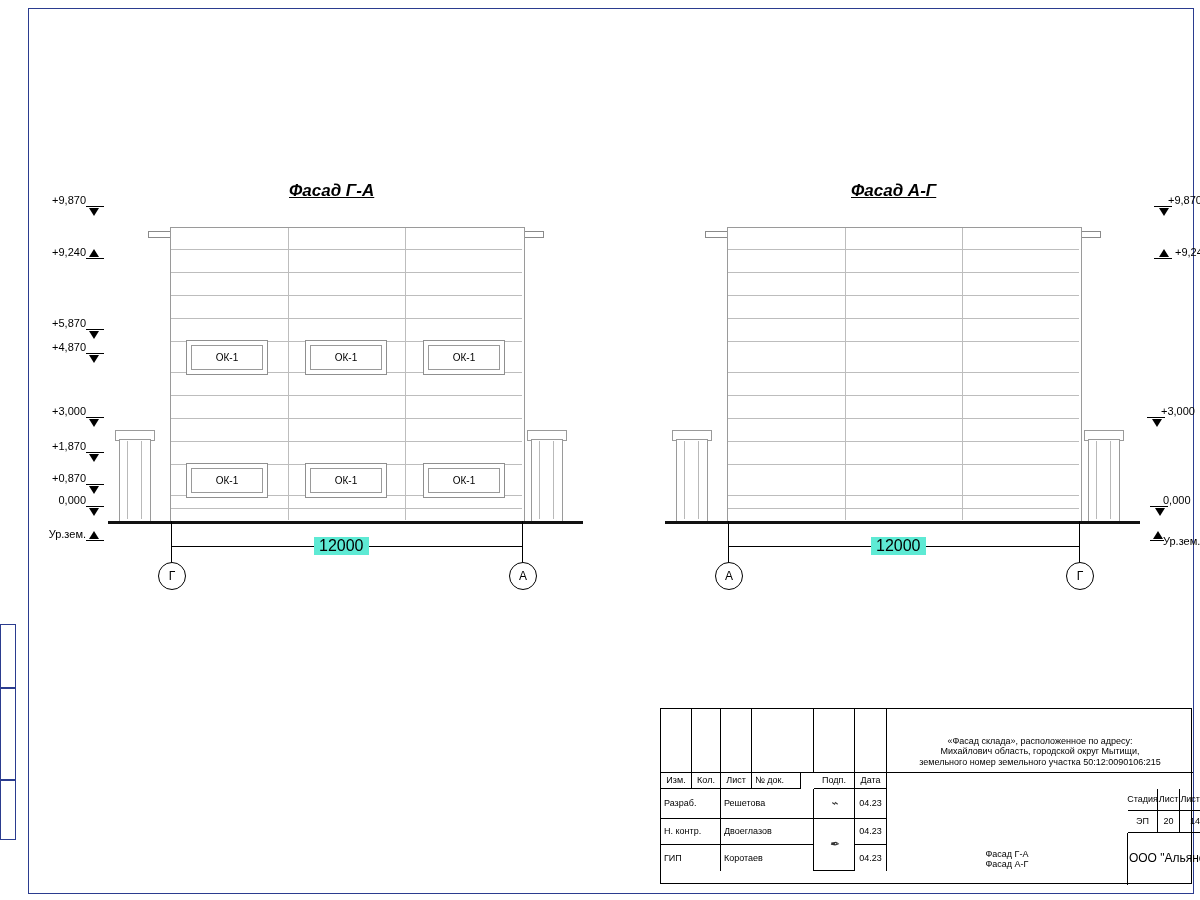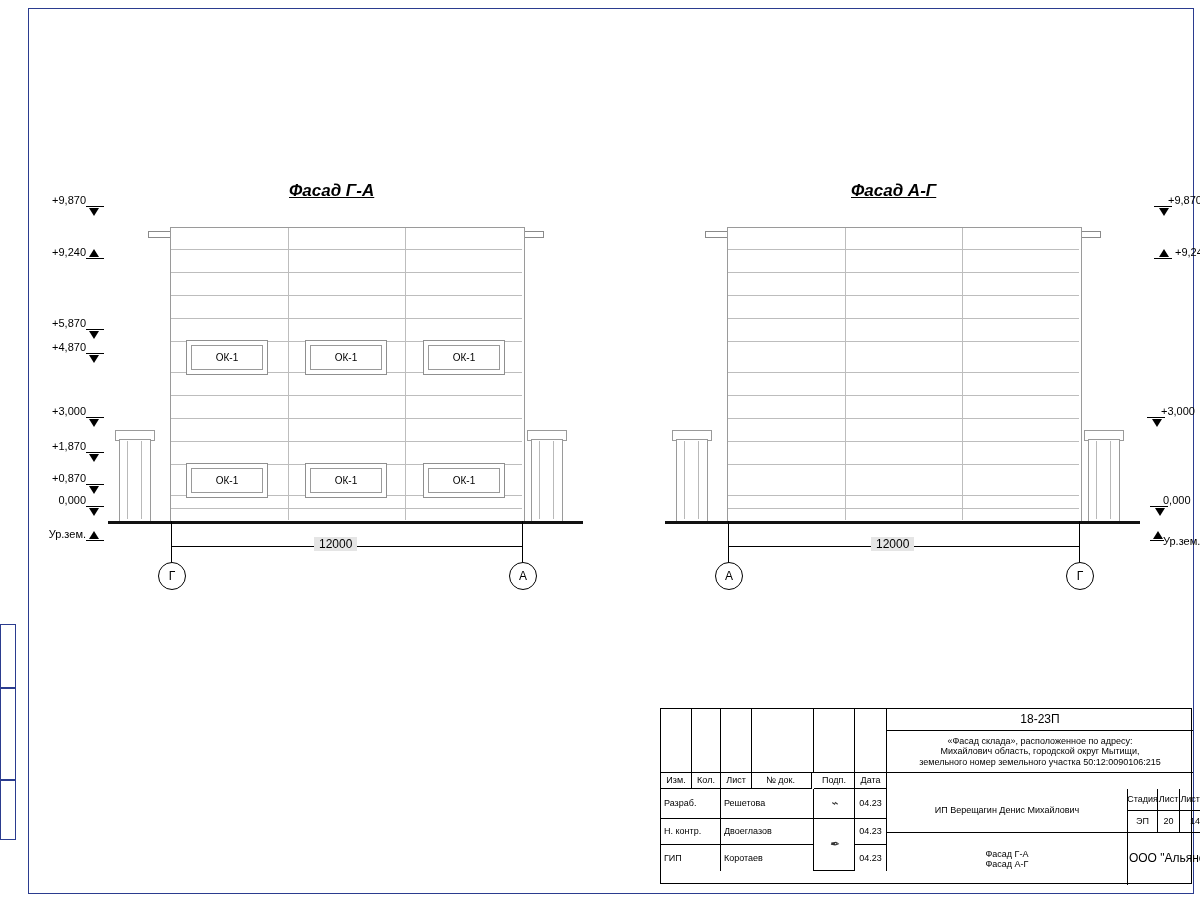--- a/index.html
+++ b/index.html
@@ -38,21 +38,21 @@
   .arrow-down{position:absolute;width:10px;height:9px;}
   .arrow-down:before{content:"";position:absolute;left:0;top:0;border-left:5px solid transparent;border-right:5px solid transparent;border-top:8px solid #000;}
   .arrow-up{position:absolute;width:10px;height:9px;}
   .arrow-up:before{content:"";position:absolute;left:0;top:0;border-left:5px solid transparent;border-right:5px solid transparent;border-bottom:8px solid #000;}
 
   
   .axis{position:absolute;width:26px;height:26px;border:1px solid #000;border-radius:50%;display:flex;align-items:center;justify-content:center;font-size:12px;background:#fff;}
 
   .dimline{position:absolute;height:1px;background:#000;}
   .dimtick{position:absolute;width:1px;height:9px;background:#000;}
-  .dimtext{position:absolute;font-size:12px;background:#e5e5e5;padding:0 5px;}
+  .dimtext{position:absolute;font-size:16px;background:#5eead4;padding:0 5px;}
 
   
   .stamp{position:absolute;border:1px solid #000;box-sizing:border-box;}
   .cell{position:absolute;box-sizing:border-box;border-right:1px solid #000;border-bottom:1px solid #000;
         display:flex;align-items:center;justify-content:center;font-size:9px;text-align:center;line-height:1.15;}
   .cell.l{justify-content:flex-start;padding-left:3px;}
   .big{font-size:12px;}
   .sig{font-style:italic;font-size:12px;color:#333;}
 
   .leftstub{position:absolute;left:0;border:1px solid #2b3c8f;box-sizing:border-box;}
@@ -250,40 +250,38 @@
 
   <div class="stamp" style="left:660px;top:708px;width:532px;height:176px;">
 
     <div class="cell" style="left:0;top:0;width:31px;height:64px;"></div>
     <div class="cell" style="left:31px;top:0;width:29px;height:64px;"></div>
     <div class="cell" style="left:60px;top:0;width:31px;height:64px;"></div>
     <div class="cell" style="left:91px;top:0;width:62px;height:64px;"></div>
     <div class="cell" style="left:153px;top:0;width:41px;height:64px;"></div>
     <div class="cell" style="left:194px;top:0;width:32px;height:64px;"></div>
 
-    <div class="cell big" style="left:226px;top:0;width:306px;height:22px;border-right:0;">18-23П</div>
     <div class="cell" style="left:226px;top:22px;width:306px;height:42px;border-right:0;flex-direction:column;">
       <div>«Фасад склада», расположенное по адресу:</div>
       <div>Михайлович область, городской округ Мытищи,</div>
       <div>земельного номер земельного участка 50:12:0090106:215</div>
     </div>
 
     <div class="cell" style="left:0;top:64px;width:31px;height:16px;">Изм.</div>
     <div class="cell" style="left:31px;top:64px;width:29px;height:16px;">Кол.</div>
     <div class="cell" style="left:60px;top:64px;width:31px;height:16px;">Лист</div>
-    <div class="cell" style="left:89px;top:64px;width:62px;height:16px;">№ док.</div>
+    <div class="cell" style="left:78px;top:64px;width:62px;height:16px;">№ док.</div>
     <div class="cell" style="left:153px;top:64px;width:41px;height:16px;">Подп.</div>
     <div class="cell" style="left:194px;top:64px;width:32px;height:16px;">Дата</div>
     <div class="cell" style="left:226px;top:64px;width:306px;height:16px;border-right:0;border-bottom:0;"></div>
 
     <div class="cell l" style="left:0;top:80px;width:60px;height:30px;">Разраб.</div>
     <div class="cell l" style="left:60px;top:80px;width:93px;height:30px;">Решетова</div>
     <div class="cell sig" style="left:153px;top:80px;width:41px;height:30px;">⌁</div>
     <div class="cell" style="left:194px;top:80px;width:32px;height:30px;">04.23</div>
-    <div class="cell" style="left:226px;top:80px;width:241px;height:44px;">ИП Верещагин Денис Михайлович</div>
 
     <div class="cell" style="left:467px;top:80px;width:30px;height:22px;">Стадия</div>
     <div class="cell" style="left:497px;top:80px;width:22px;height:22px;">Лист</div>
     <div class="cell" style="left:519px;top:80px;width:30px;height:22px;border-right:0;">Листов</div>
     <div class="cell" style="left:467px;top:102px;width:30px;height:22px;">ЭП</div>
     <div class="cell" style="left:497px;top:102px;width:22px;height:22px;">20</div>
     <div class="cell" style="left:519px;top:102px;width:30px;height:22px;border-right:0;">14</div>
 
     <div class="cell l" style="left:0;top:110px;width:60px;height:26px;">Н. контр.</div>
     <div class="cell l" style="left:60px;top:110px;width:93px;height:26px;">Двоеглазов</div>

